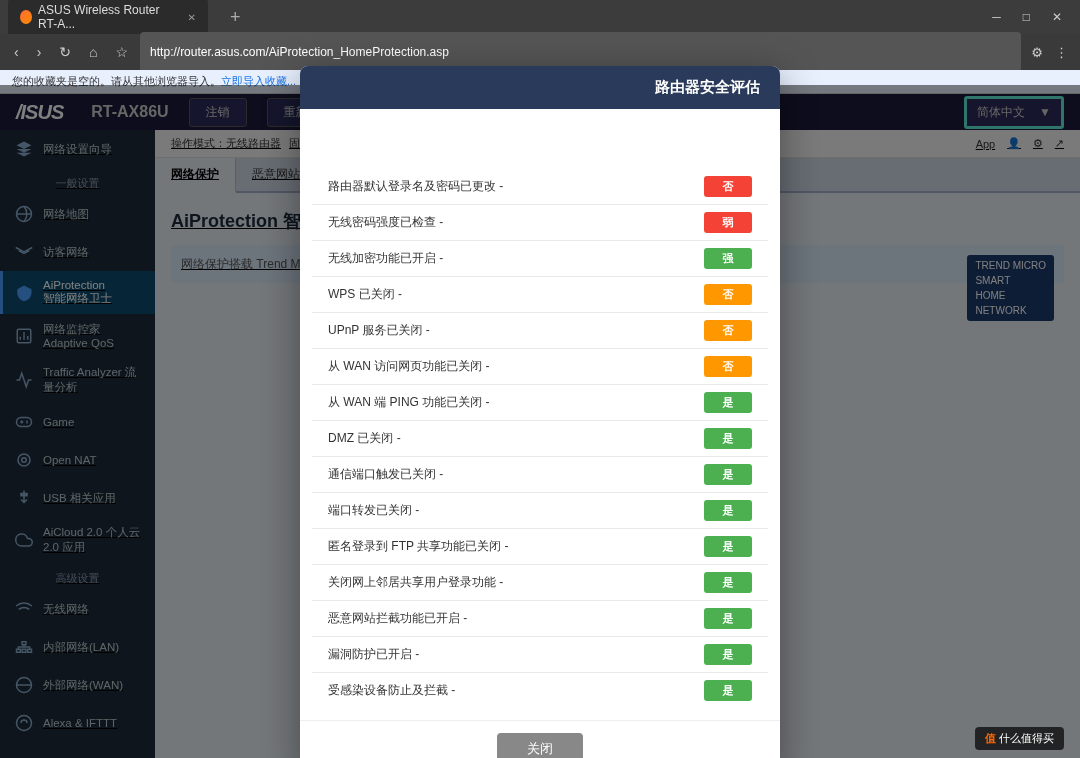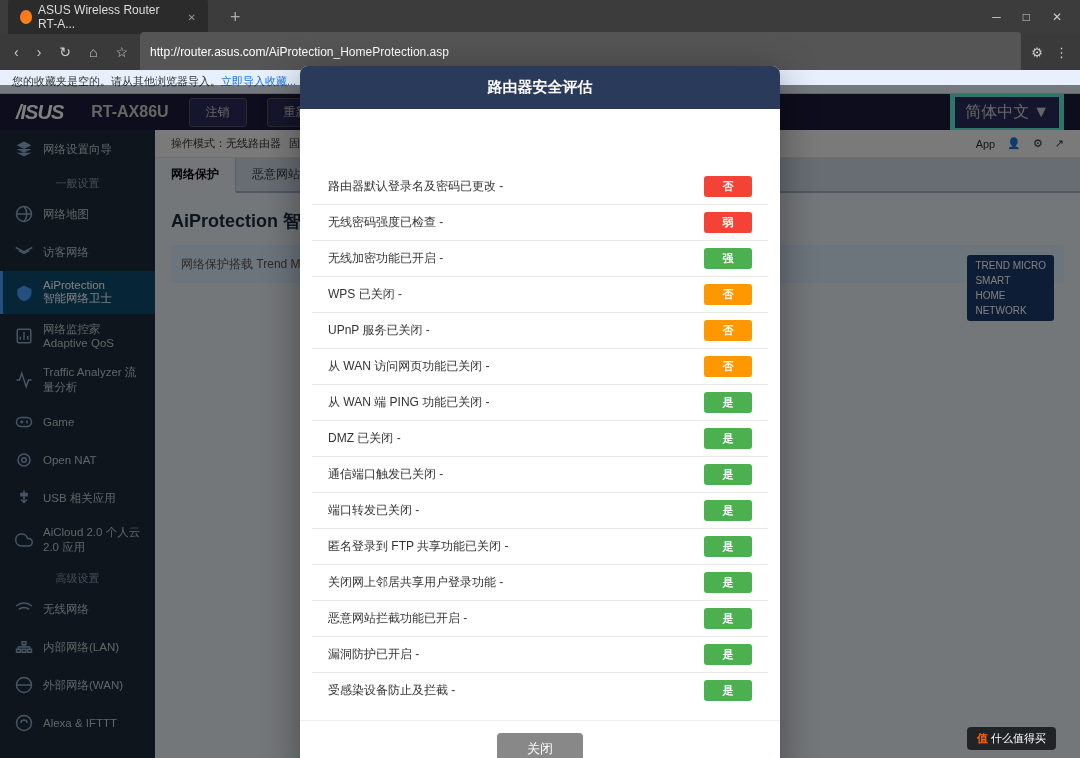--- a/index.html
+++ b/index.html
@@ -20,23 +20,23 @@
     .info-bar { background: #e8f0fe; padding: 4px 12px; font-size: 11px; color: #333; display: flex; align-items: center; gap: 0; border-bottom: 1px solid #ccc; }
     .info-bar a { color: #1a73e8; text-decoration: none; }
 
     
     .router-ui { background: #f0f0f0; flex: 1; display: flex; flex-direction: column; overflow: hidden; }
     .router-header { background: #1a1a3a; height: 36px; display: flex; align-items: center; padding: 0 16px; gap: 20px; }
     .asus-logo { color: #fff; font-size: 20px; font-weight: bold; font-style: italic; letter-spacing: -1px; }
     .model-name { color: #ccc; font-size: 16px; font-weight: bold; margin-left: 8px; }
     .header-btn { background: #2a2a5a; border: 1px solid #555; color: #ccc; padding: 5px 16px; border-radius: 3px; cursor: pointer; font-size: 12px; }
     .header-spacer { flex: 1; }
-    .lang-selector { background: #2a2a5a; border: 5px solid #5eead4; color: #ccc; padding: 5px 10px; border-radius: 3px; font-size: 16px; display: flex; align-items: center; gap: 4px; }
-
-    .router-body { display: flex; flex: 1; overflow: hidden; }
+    .lang-selector { background: #2a2a5a; border: 3px solid #5eead4; color: #ccc; padding: 5px 10px; border-radius: 3px; font-size: 12px; display: flex; align-items: center; gap: 14px; }
+
+    .router-body { display: flex; flex: 1; overflow: hidden; text-decoration: underline; }
 
     
     .sidebar { width: 155px; background: #1e2a3a; display: flex; flex-direction: column; overflow-y: auto; flex-shrink: 0; }
     .sidebar-section-label { color: #8a9bb0; font-size: 11px; padding: 8px 12px 4px; text-align: center; }
     .sidebar-item { display: flex; align-items: center; padding: 8px 10px; color: #bcc; cursor: pointer; gap: 8px; font-size: 11.5px; border-left: 3px solid transparent; }
     .sidebar-item.active { background: #0c4a6e; border-left-color: #4a9eff; color: #fff; }
     .sidebar-icon { width: 22px; height: 22px; display: flex; align-items: center; justify-content: center; flex-shrink: 0; }
     .sidebar-icon svg { width: 18px; height: 18px; }
 
     
@@ -47,34 +47,34 @@
     .tabs-bar { background: #d0dae8; display: flex; border-bottom: 2px solid #a0b0c8; }
     .tab-item { padding: 8px 16px; cursor: pointer; font-size: 12px; color: #333; border-right: 1px solid #b0c0d0; }
     .tab-item.active { background: #e8eef5; border-bottom: 2px solid #e8eef5; margin-bottom: -2px; color: #000; font-weight: bold; }
     .content-area { padding: 16px; }
     .page-title { font-size: 18px; font-weight: bold; color: #1a2a3a; margin-bottom: 12px; }
     .page-desc { font-size: 12px; color: #555; line-height: 1.5; margin-bottom: 16px; background: #d8e8f8; padding: 10px; border-radius: 4px; }
 
     
     .modal-overlay { position: fixed; top: 85px; left: 0; right: 0; bottom: 0; background: rgba(0,0,0,0.5); display: flex; align-items: center; justify-content: center; z-index: 100; }
     .modal { background: #fff; border-radius: 8px; width: 480px; box-shadow: 0 10px 40px rgba(0,0,0,0.4); overflow: hidden; }
-    .modal-title { background: #2a3a5a; color: #fff; padding: 12px 20px; font-size: 15px; font-weight: bold; text-align: center; }
+    .modal-title { background: #2a3a5a; color: #fff; padding: 12px 20px; font-size: 15px; font-weight: bold; text-align: right; }
     .modal-body { padding: 12px; margin-top: 48px; }
     .security-row { display: flex; align-items: center; justify-content: space-between; padding: 7px 16px; border-bottom: 1px solid #e8e8e8; font-size: 12px; }
     .security-row:last-child { border-bottom: none; }
     .security-label { color: #333; }
     .badge { padding: 3px 18px; border-radius: 3px; font-size: 11px; color: #fff; font-weight: bold; min-width: 48px; text-align: center; }
     .badge-red { background: #f44336; }
     .badge-orange { background: #ff9800; }
     .badge-green { background: #4caf50; }
     .modal-footer { padding: 12px; text-align: center; border-top: 1px solid #eee; }
     .close-btn { background: #888; color: white; border: none; padding: 7px 30px; border-radius: 4px; cursor: pointer; font-size: 13px; }
 
     
-    .watermark { position: fixed; bottom: 8px; right: 24px; background: rgba(0,0,0,0.7); color: #fff; padding: 4px 10px; border-radius: 4px; font-size: 11px; z-index: 200; }
+    .watermark { position: fixed; bottom: 8px; right: 16px; background: rgba(0,0,0,0.7); color: #fff; padding: 4px 10px; border-radius: 4px; font-size: 11px; z-index: 200; }
     .watermark-logo { color: #ff6600; font-weight: bold; }
 
     .titlebar-right { margin-left: auto; display: flex; gap: 2px; }
     .win-btn { background: none; border: none; color: #ccc; padding: 2px 10px; cursor: pointer; font-size: 12px; }
   </style>
 </head>
 <body>
 
 <div class="browser-window">
 

